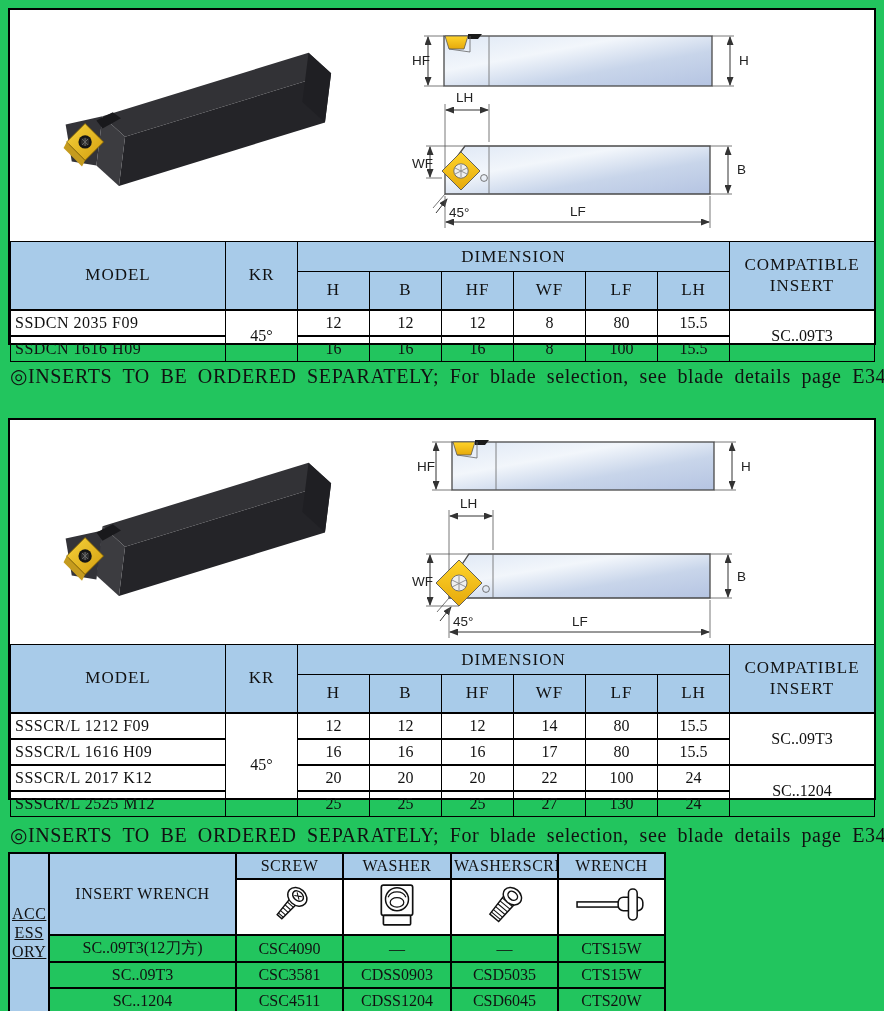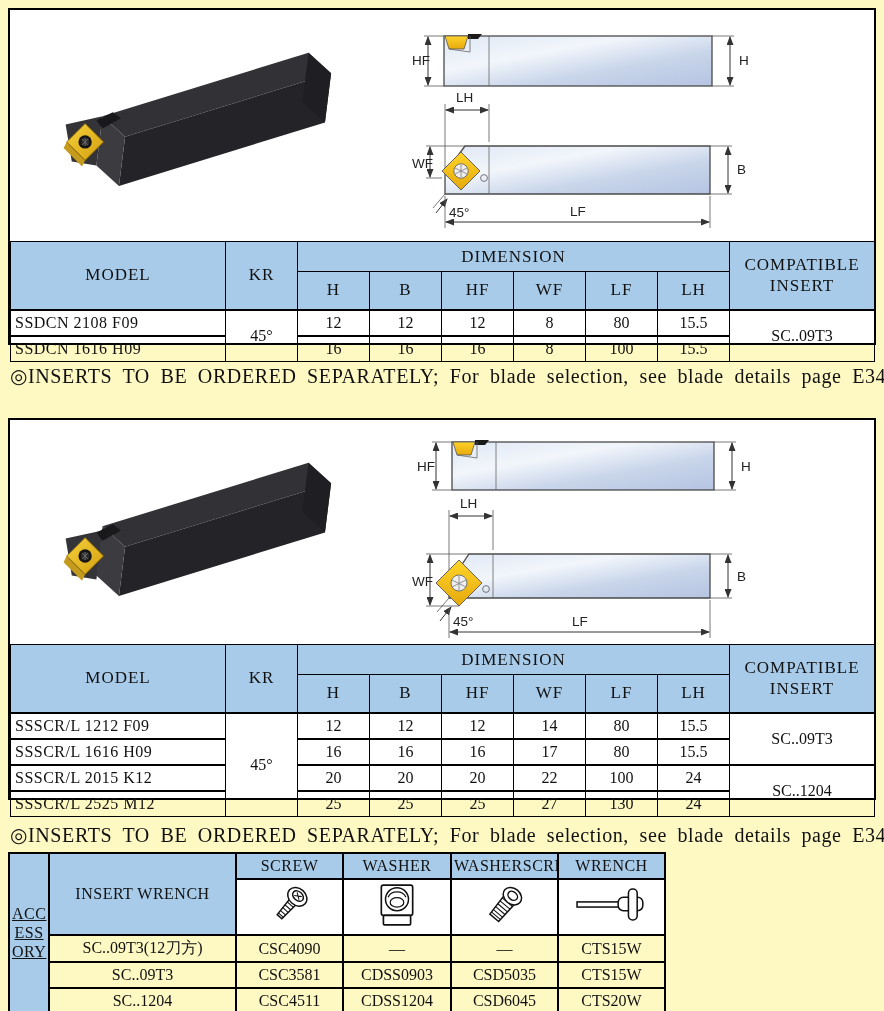--- a/index.html
+++ b/index.html
@@ -1,16 +1,16 @@
 <!DOCTYPE html>
 <html><head>
 <meta charset="utf-8">
 <style>
   html,body{margin:0;padding:0;background:#fff;}
-  .page{position:relative;width:884px;height:1011px;background:#fef9c3;overflow:hidden;
+  .page{position:relative;width:884px;height:1011px;background:#22c55e;overflow:hidden;
         font-family:"Liberation Serif","DejaVu Serif",serif;color:#111;}
   .block{position:absolute;left:8px;width:868px;border:2px solid #000;box-sizing:border-box;background:#fff;}
   .visual{position:relative;}
   .photo{position:absolute;left:24px;top:12px;}
   .diagrams{position:absolute;right:2px;top:4px;}
   .note{position:absolute;left:10px;font-size:20px;letter-spacing:0.6px;word-spacing:5px;color:#111;white-space:nowrap;}
 
   table{border-collapse:collapse;table-layout:fixed;font-size:16px;color:#111;}
   .spec-table{width:100%;}
   .spec-table th,.spec-table td{border:1px solid #000;text-align:center;padding:0;font-weight:normal;overflow:hidden;}
@@ -152,21 +152,21 @@
           <th class="hd dim-sub">H</th>
           <th class="hd dim-sub">B</th>
           <th class="hd dim-sub">HF</th>
           <th class="hd dim-sub">WF</th>
           <th class="hd dim-sub">LF</th>
           <th class="hd dim-sub">LH</th>
         </tr>
       </thead>
       <tbody>
         <tr class="r26">
-          <td class="model-cell">SSDCN 2108 F09</td>
+          <td class="model-cell">SSDCN 2035 F09</td>
           <td rowspan="2">45°</td>
           <td>12</td>
           <td>12</td>
           <td>12</td>
           <td>8</td>
           <td>80</td>
           <td>15.5</td>
           <td rowspan="2">SC..09T3</td>
         </tr>
         <tr class="r26">
@@ -317,21 +317,21 @@
         <tr class="r26">
           <td class="model-cell">SSSCR/L 1616 H09</td>
           <td>16</td>
           <td>16</td>
           <td>16</td>
           <td>17</td>
           <td>80</td>
           <td>15.5</td>
         </tr>
         <tr class="r26">
-          <td class="model-cell">SSSCR/L 2015 K12</td>
+          <td class="model-cell">SSSCR/L 2017 K12</td>
           <td>20</td>
           <td>20</td>
           <td>20</td>
           <td>22</td>
           <td>100</td>
           <td>24</td>
           <td rowspan="2">SC..1204</td>
         </tr>
         <tr class="r26">
           <td class="model-cell">SSSCR/L 2525 M12</td>

